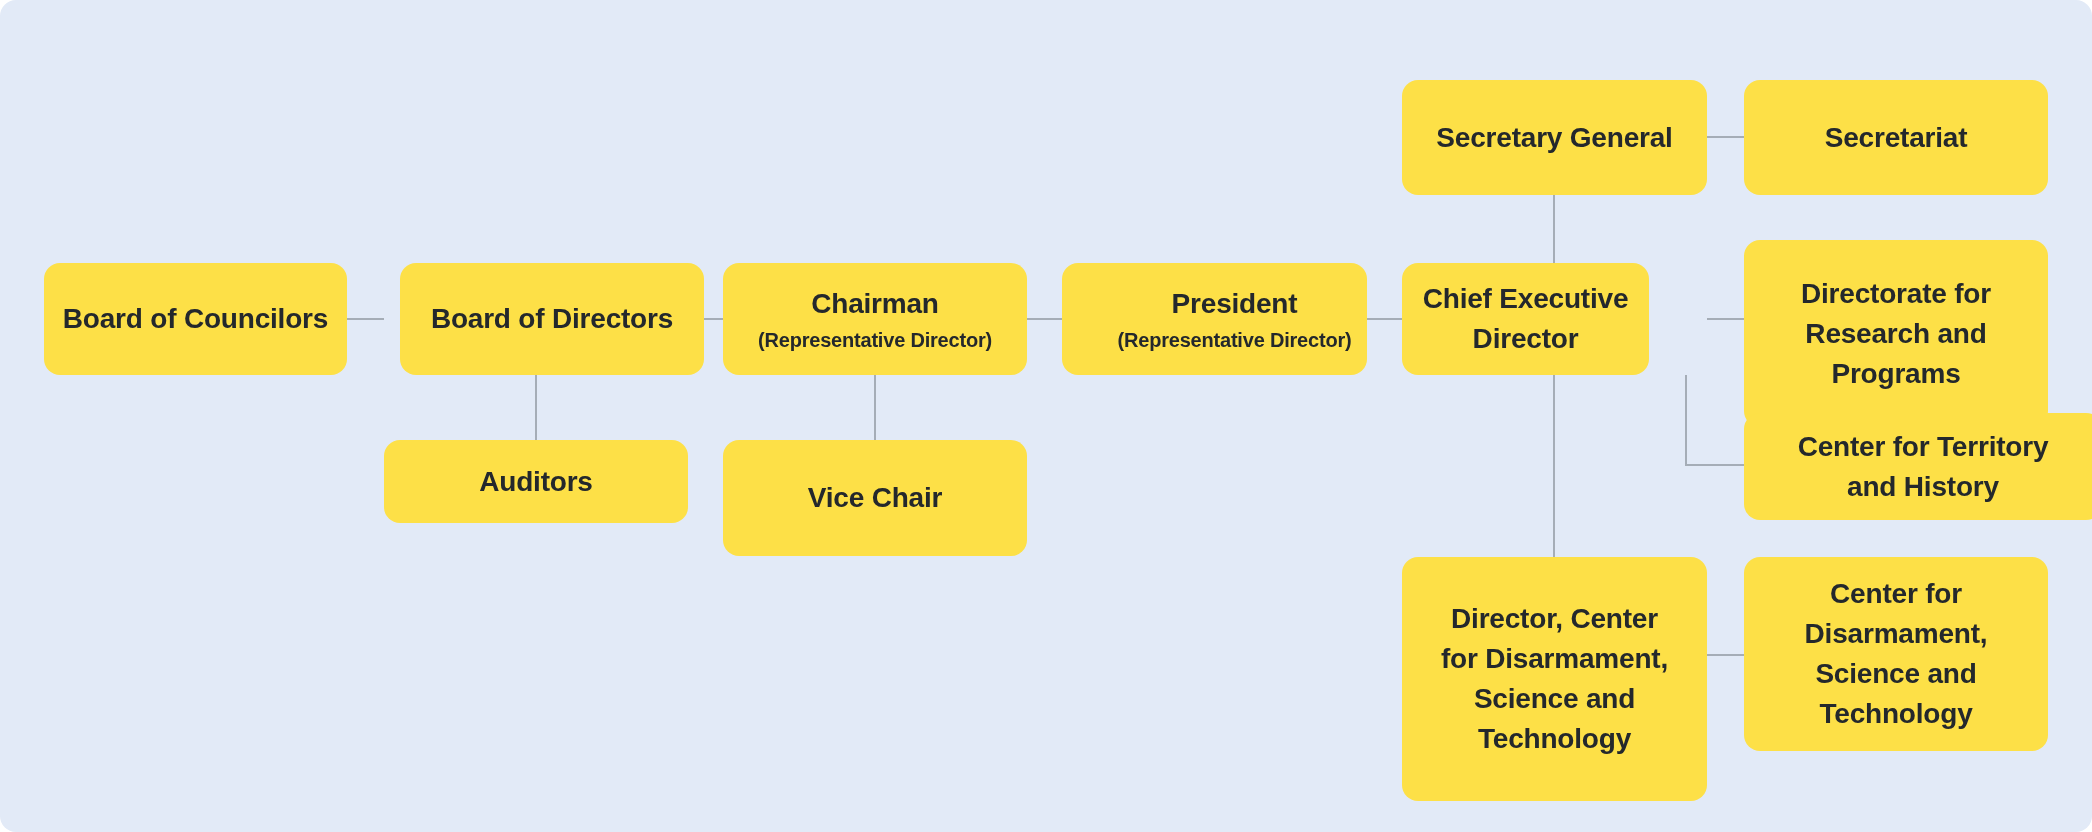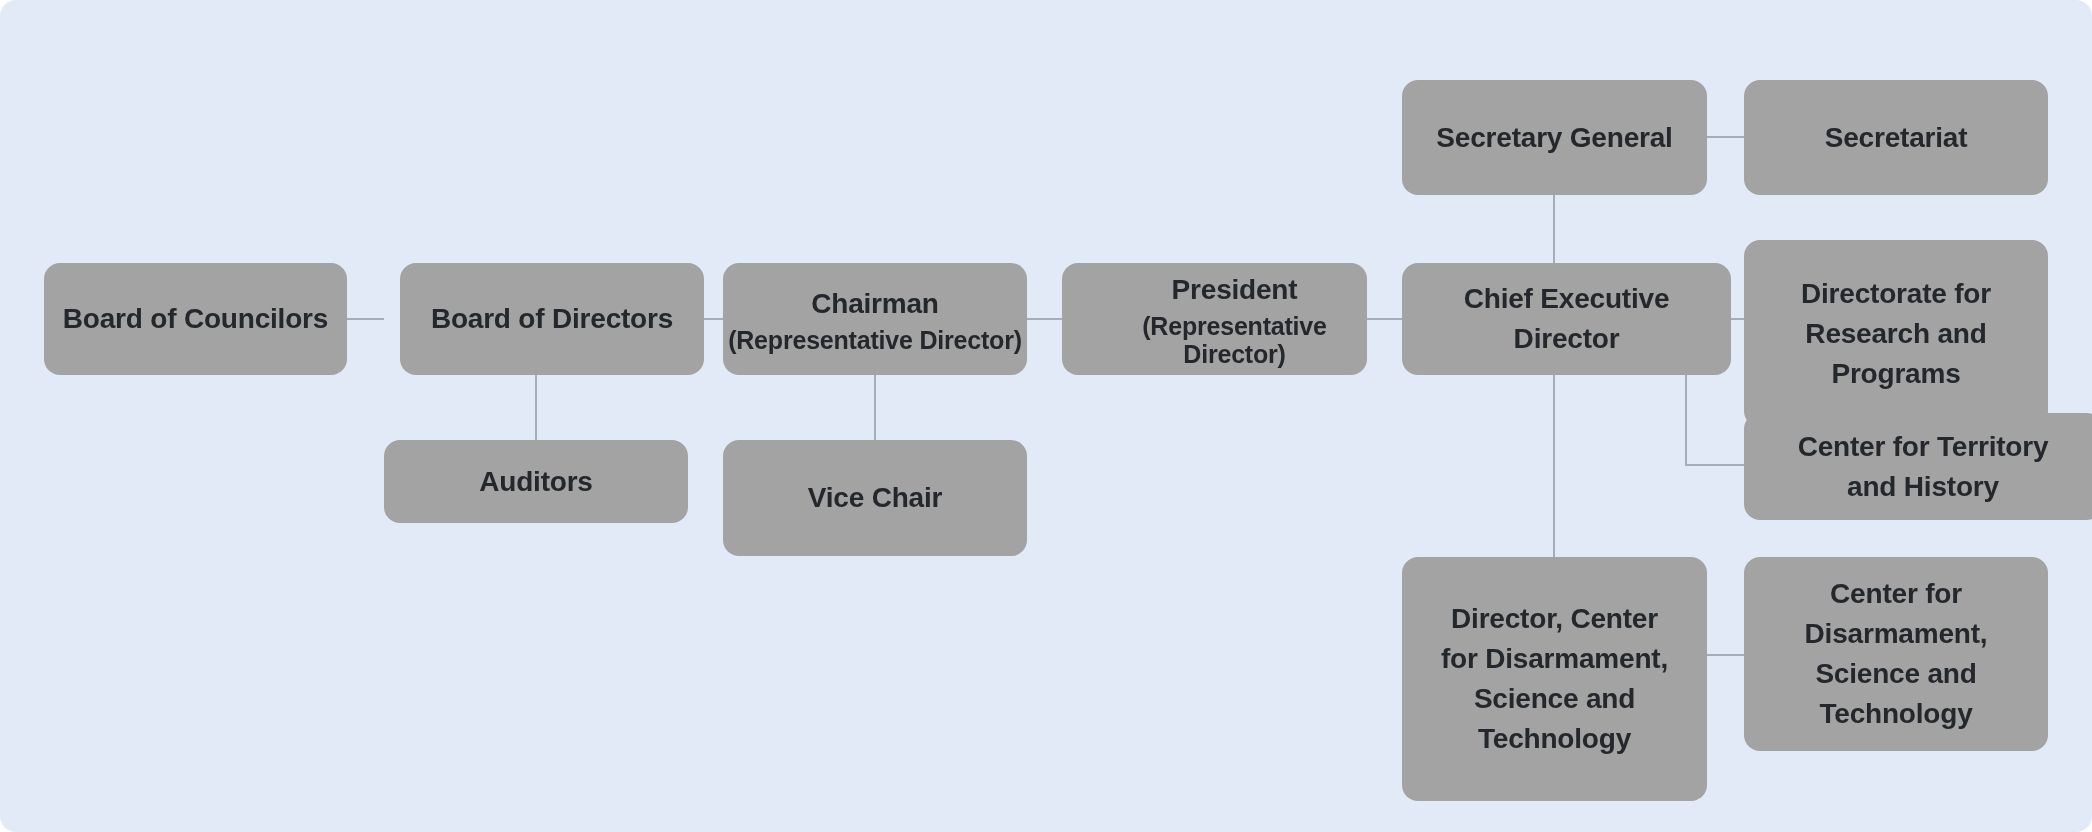--- a/index.html
+++ b/index.html
@@ -18,58 +18,58 @@
   .panel {
     position: absolute;
     left: 0; top: 0;
     width: 2092px;
     height: 832px;
     background: #e2eaf7;
     border-radius: 16px;
   }
   .node {
     position: absolute;
-    background: #a3a3a3;
+    background: #fde047;
     border-radius: 16px;
     display: flex;
     flex-direction: column;
     align-items: center;
     justify-content: center;
     text-align: center;
     color: #24282c;
     font-weight: 700;
     box-sizing: border-box;
     padding: 6px 4px;
   }
   .label {
     font-size: 28px;
     line-height: 40px;
     white-space: pre-line;
     letter-spacing: -0.2px;
   }
   .sublabel {
-    font-size: 25px;
+    font-size: 20px;
     line-height: 28px;
     margin-top: 2px;
     white-space: pre-line;
     letter-spacing: -0.2px;
   }
   .line {
     position: absolute;
     background: #a5adb7;
   }
   .line.h { height: 2px; }
   .line.v { width: 2px; }
 
   
   #n-board-of-councilors   { left: 44px;   top: 263px; width: 303px; height: 112px; text-align: right; }
   #n-board-of-directors    { left: 400px;  top: 263px; width: 304px; height: 112px; align-items: center; }
   #n-chairman              { left: 723px;  top: 263px; width: 304px; height: 112px; }
   #n-president             { left: 1062px; top: 263px; width: 305px; height: 112px; padding-left: 44px; }
-  #n-chief-executive-director { left: 1402px; top: 263px; width: 329px; height: 112px; }
+  #n-chief-executive-director { left: 1402px; top: 263px; width: 247px; height: 112px; }
   #n-secretary-general     { left: 1402px; top: 80px;  width: 305px; height: 115px; }
   #n-secretariat           { left: 1744px; top: 80px;  width: 304px; height: 115px; }
   #n-directorate-research  { left: 1744px; top: 240px; width: 304px; height: 187px; }
   #n-center-territory      { left: 1744px; top: 413px; width: 358px; height: 107px; }
   #n-auditors              { left: 384px;  top: 440px; width: 304px; height: 83px; }
   #n-vice-chair            { left: 723px;  top: 440px; width: 304px; height: 116px; }
   #n-director-cdst         { left: 1402px; top: 557px; width: 305px; height: 244px; }
   #n-center-cdst           { left: 1744px; top: 557px; width: 304px; height: 194px; }
 </style>
 </head>

